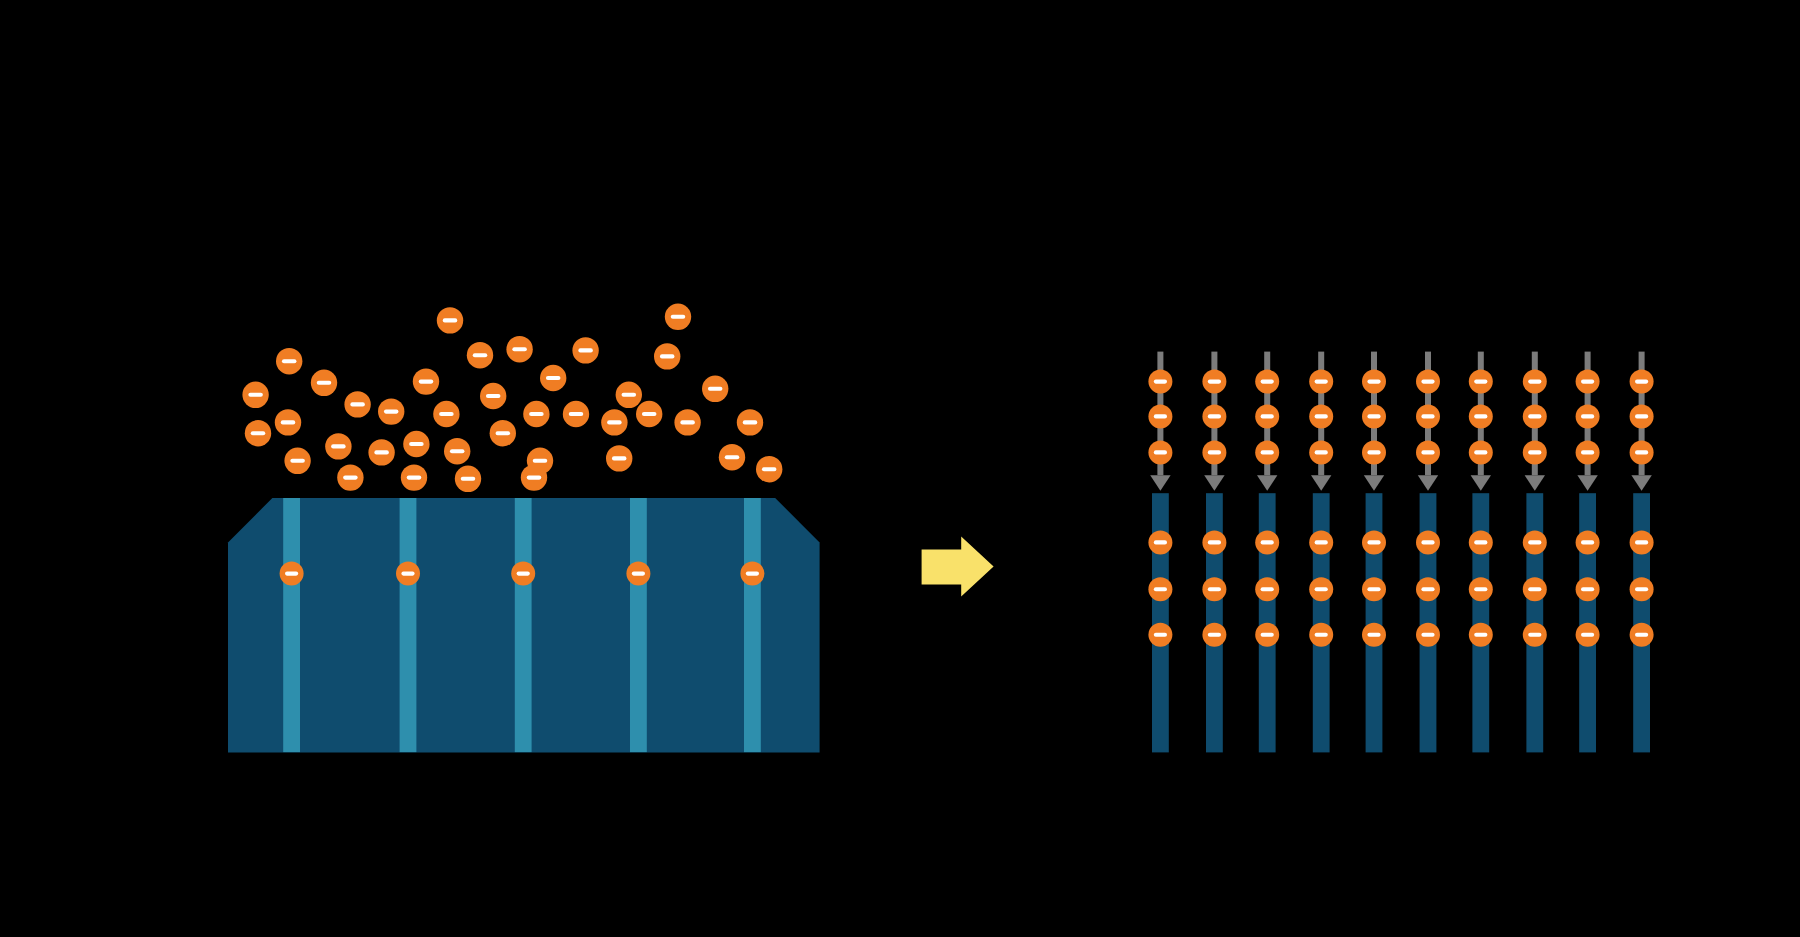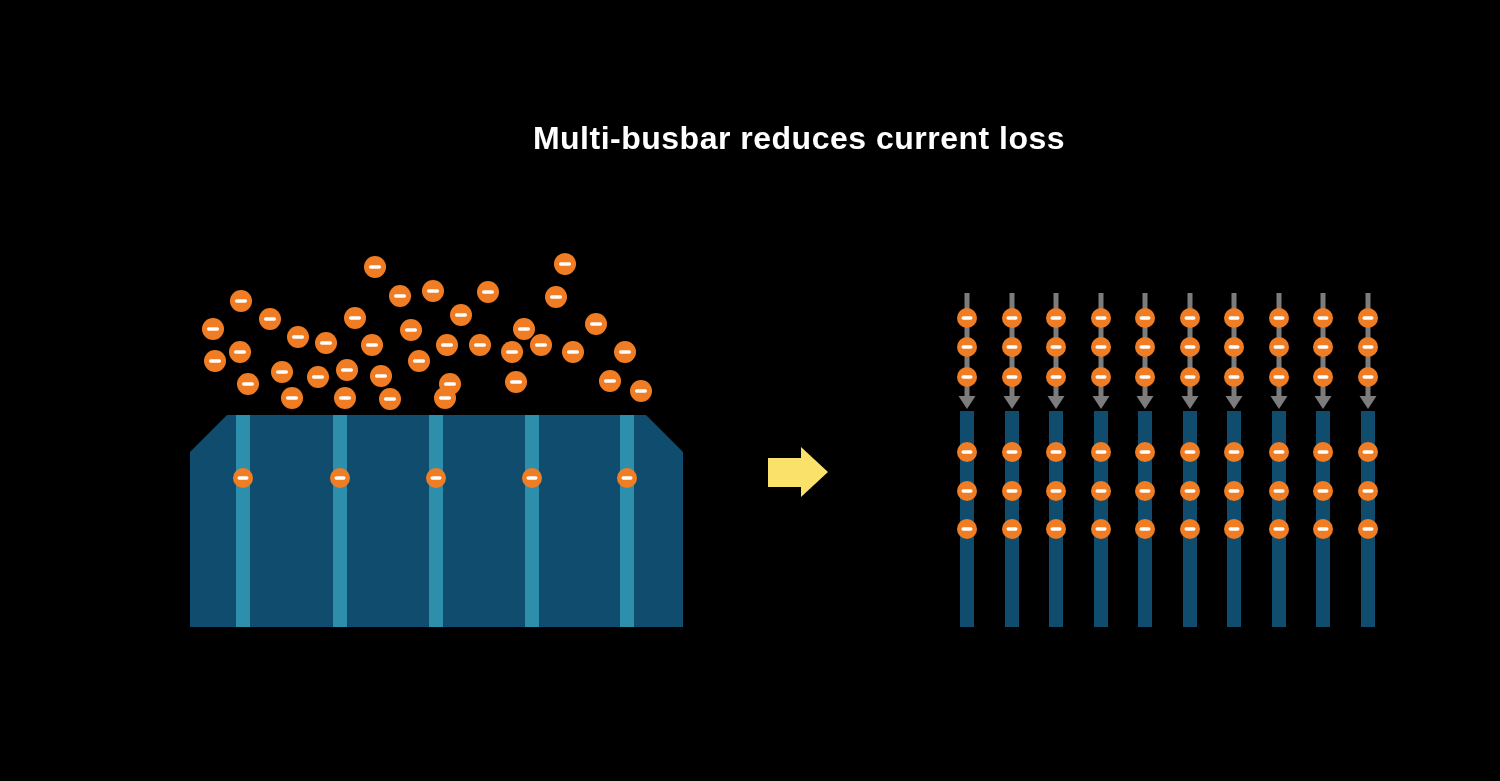--- a/index.html
+++ b/index.html
@@ -30,21 +30,20 @@
   svg.diagram {
     position: absolute;
     top: 0;
     left: 0;
   }
 </style>
 </head>
 <body>
 
 <div class="canvas">
-  <h1 class="title">Multi-busbar reduces current loss</h1>
   <svg class="diagram" id="diagram" width="1500" height="781" viewBox="0 0 1500 781">
       <g>
         <polygon points="190,627 190,452 227,415 646,415 683,452 683,627" fill="#0F4C6E"></polygon>
         <g clip-path="url(#cellClip)">
           <rect x="236" y="415" width="14" height="212" fill="#2E8FAD"></rect>
           <rect x="333" y="415" width="14" height="212" fill="#2E8FAD"></rect>
           <rect x="429" y="415" width="14" height="212" fill="#2E8FAD"></rect>
           <rect x="525" y="415" width="14" height="212" fill="#2E8FAD"></rect>
           <rect x="620" y="415" width="14" height="212" fill="#2E8FAD"></rect>
         </g>

